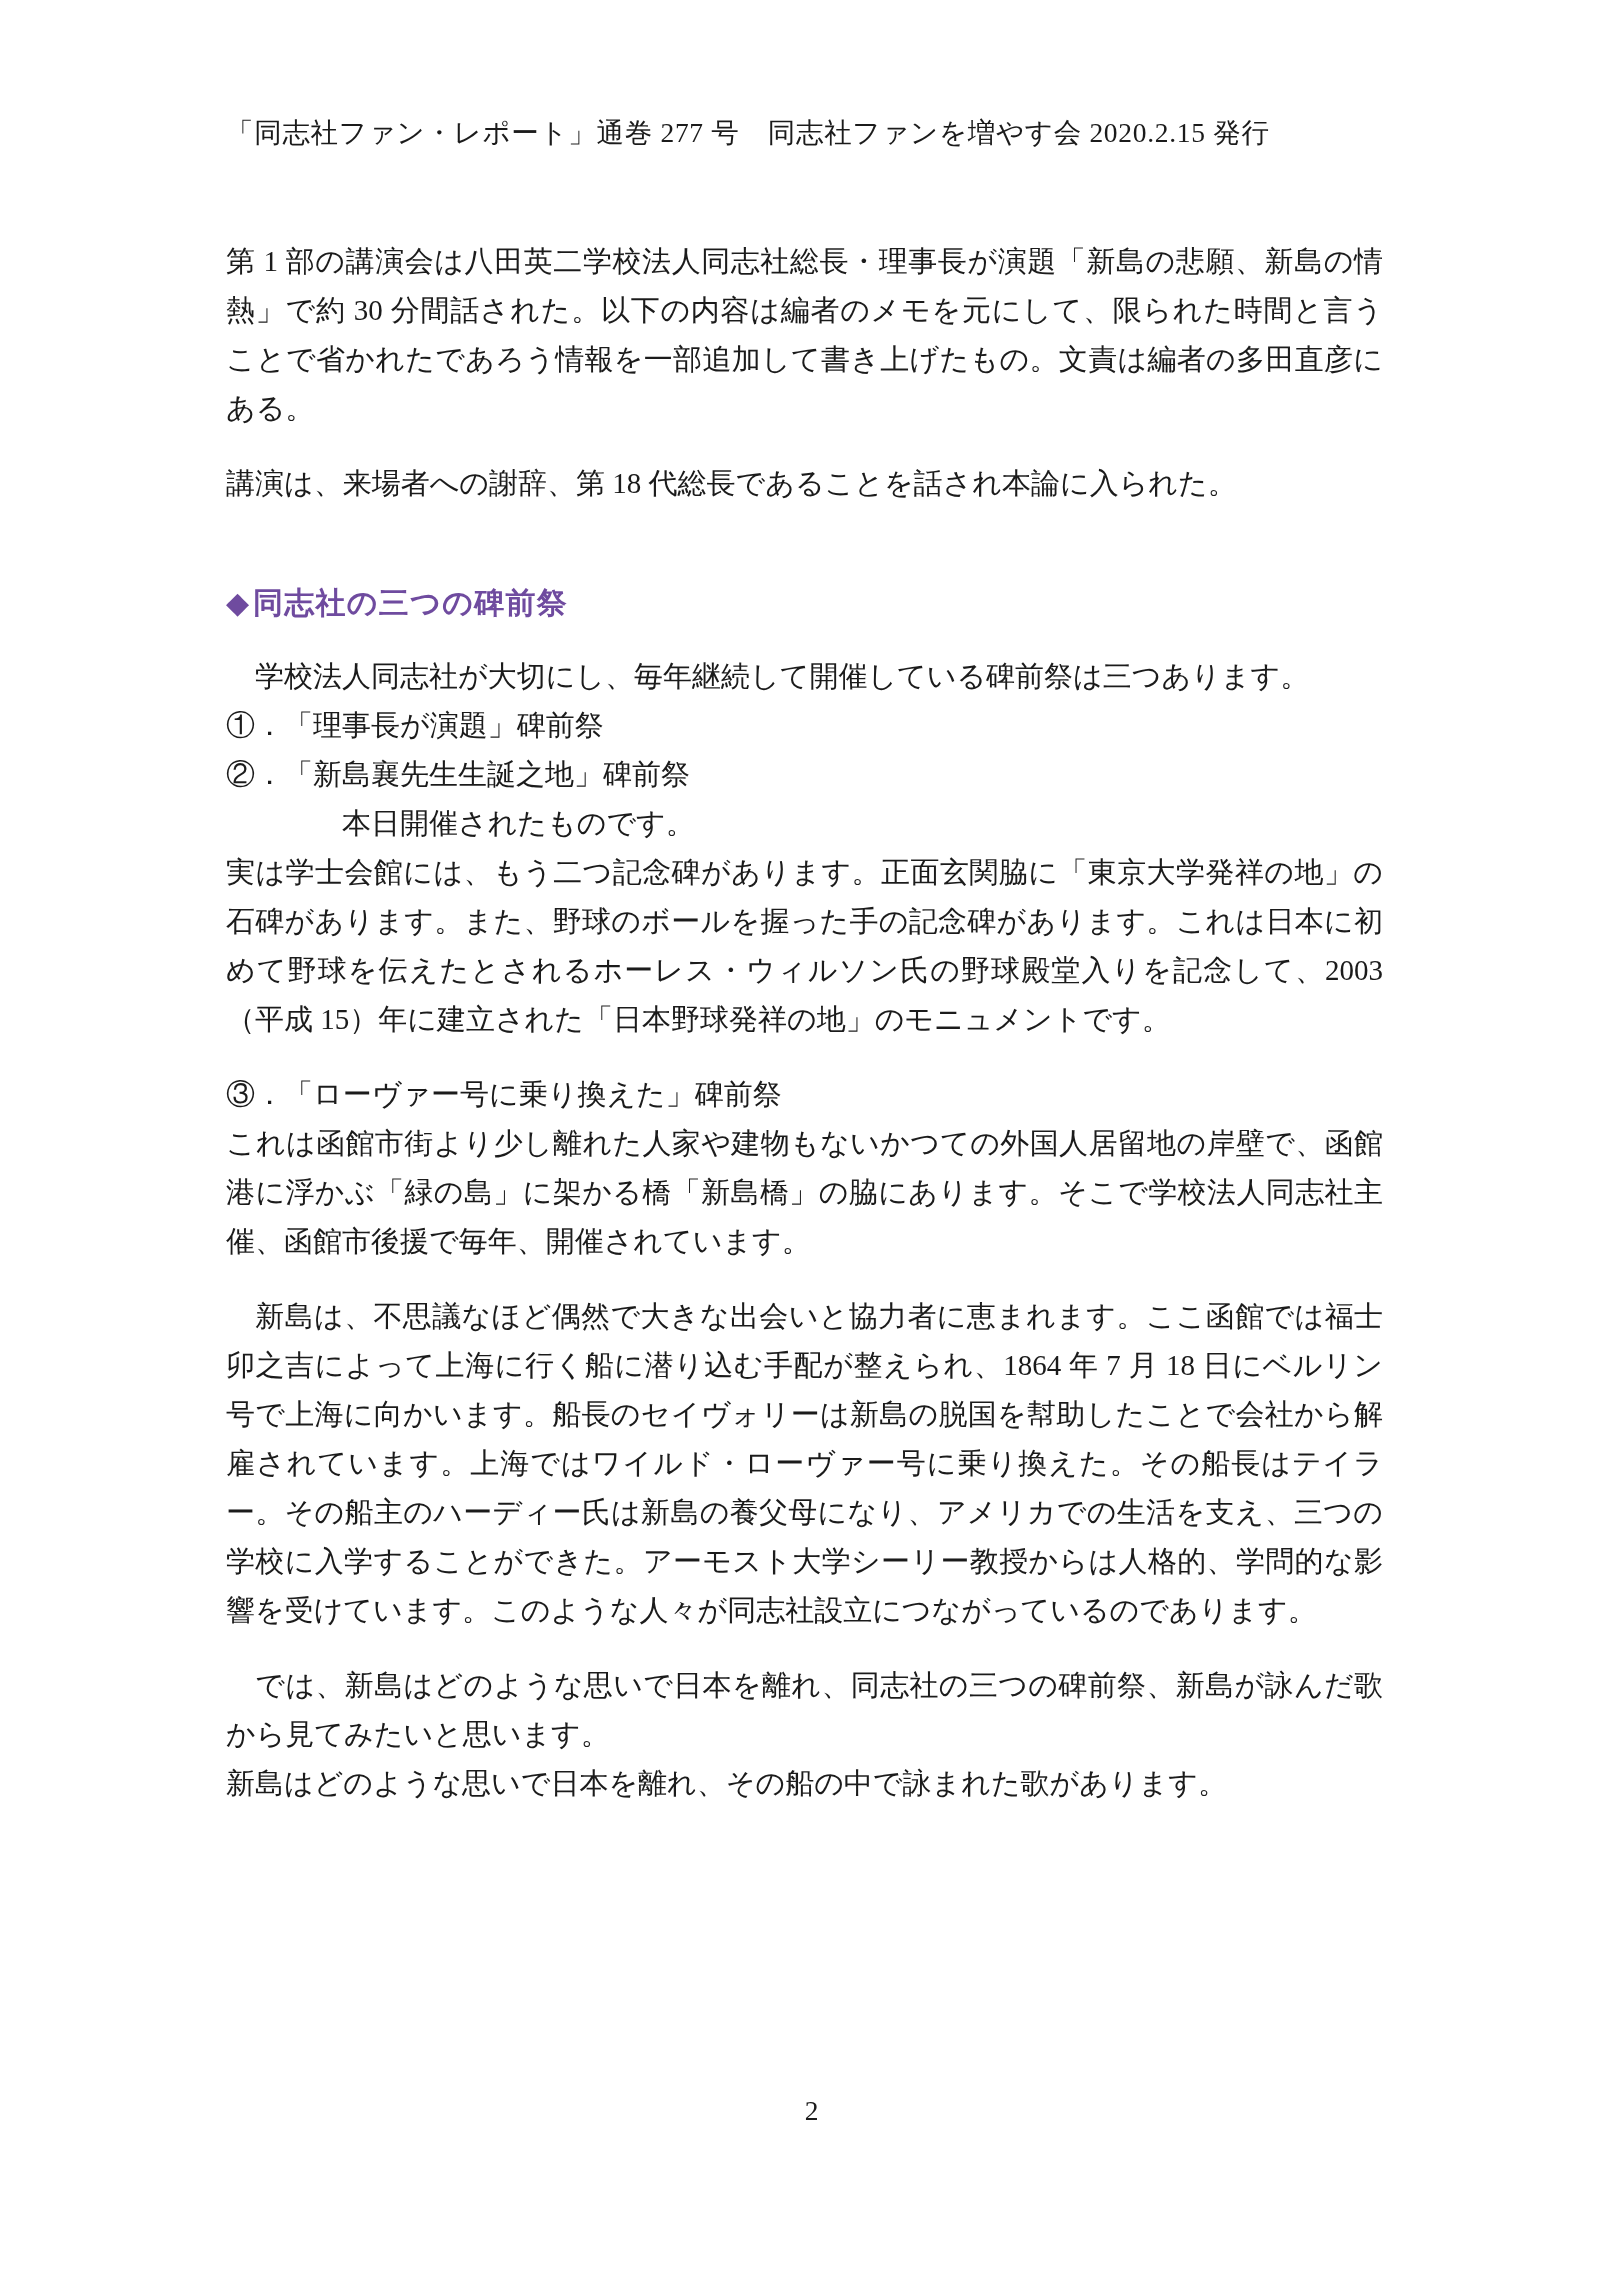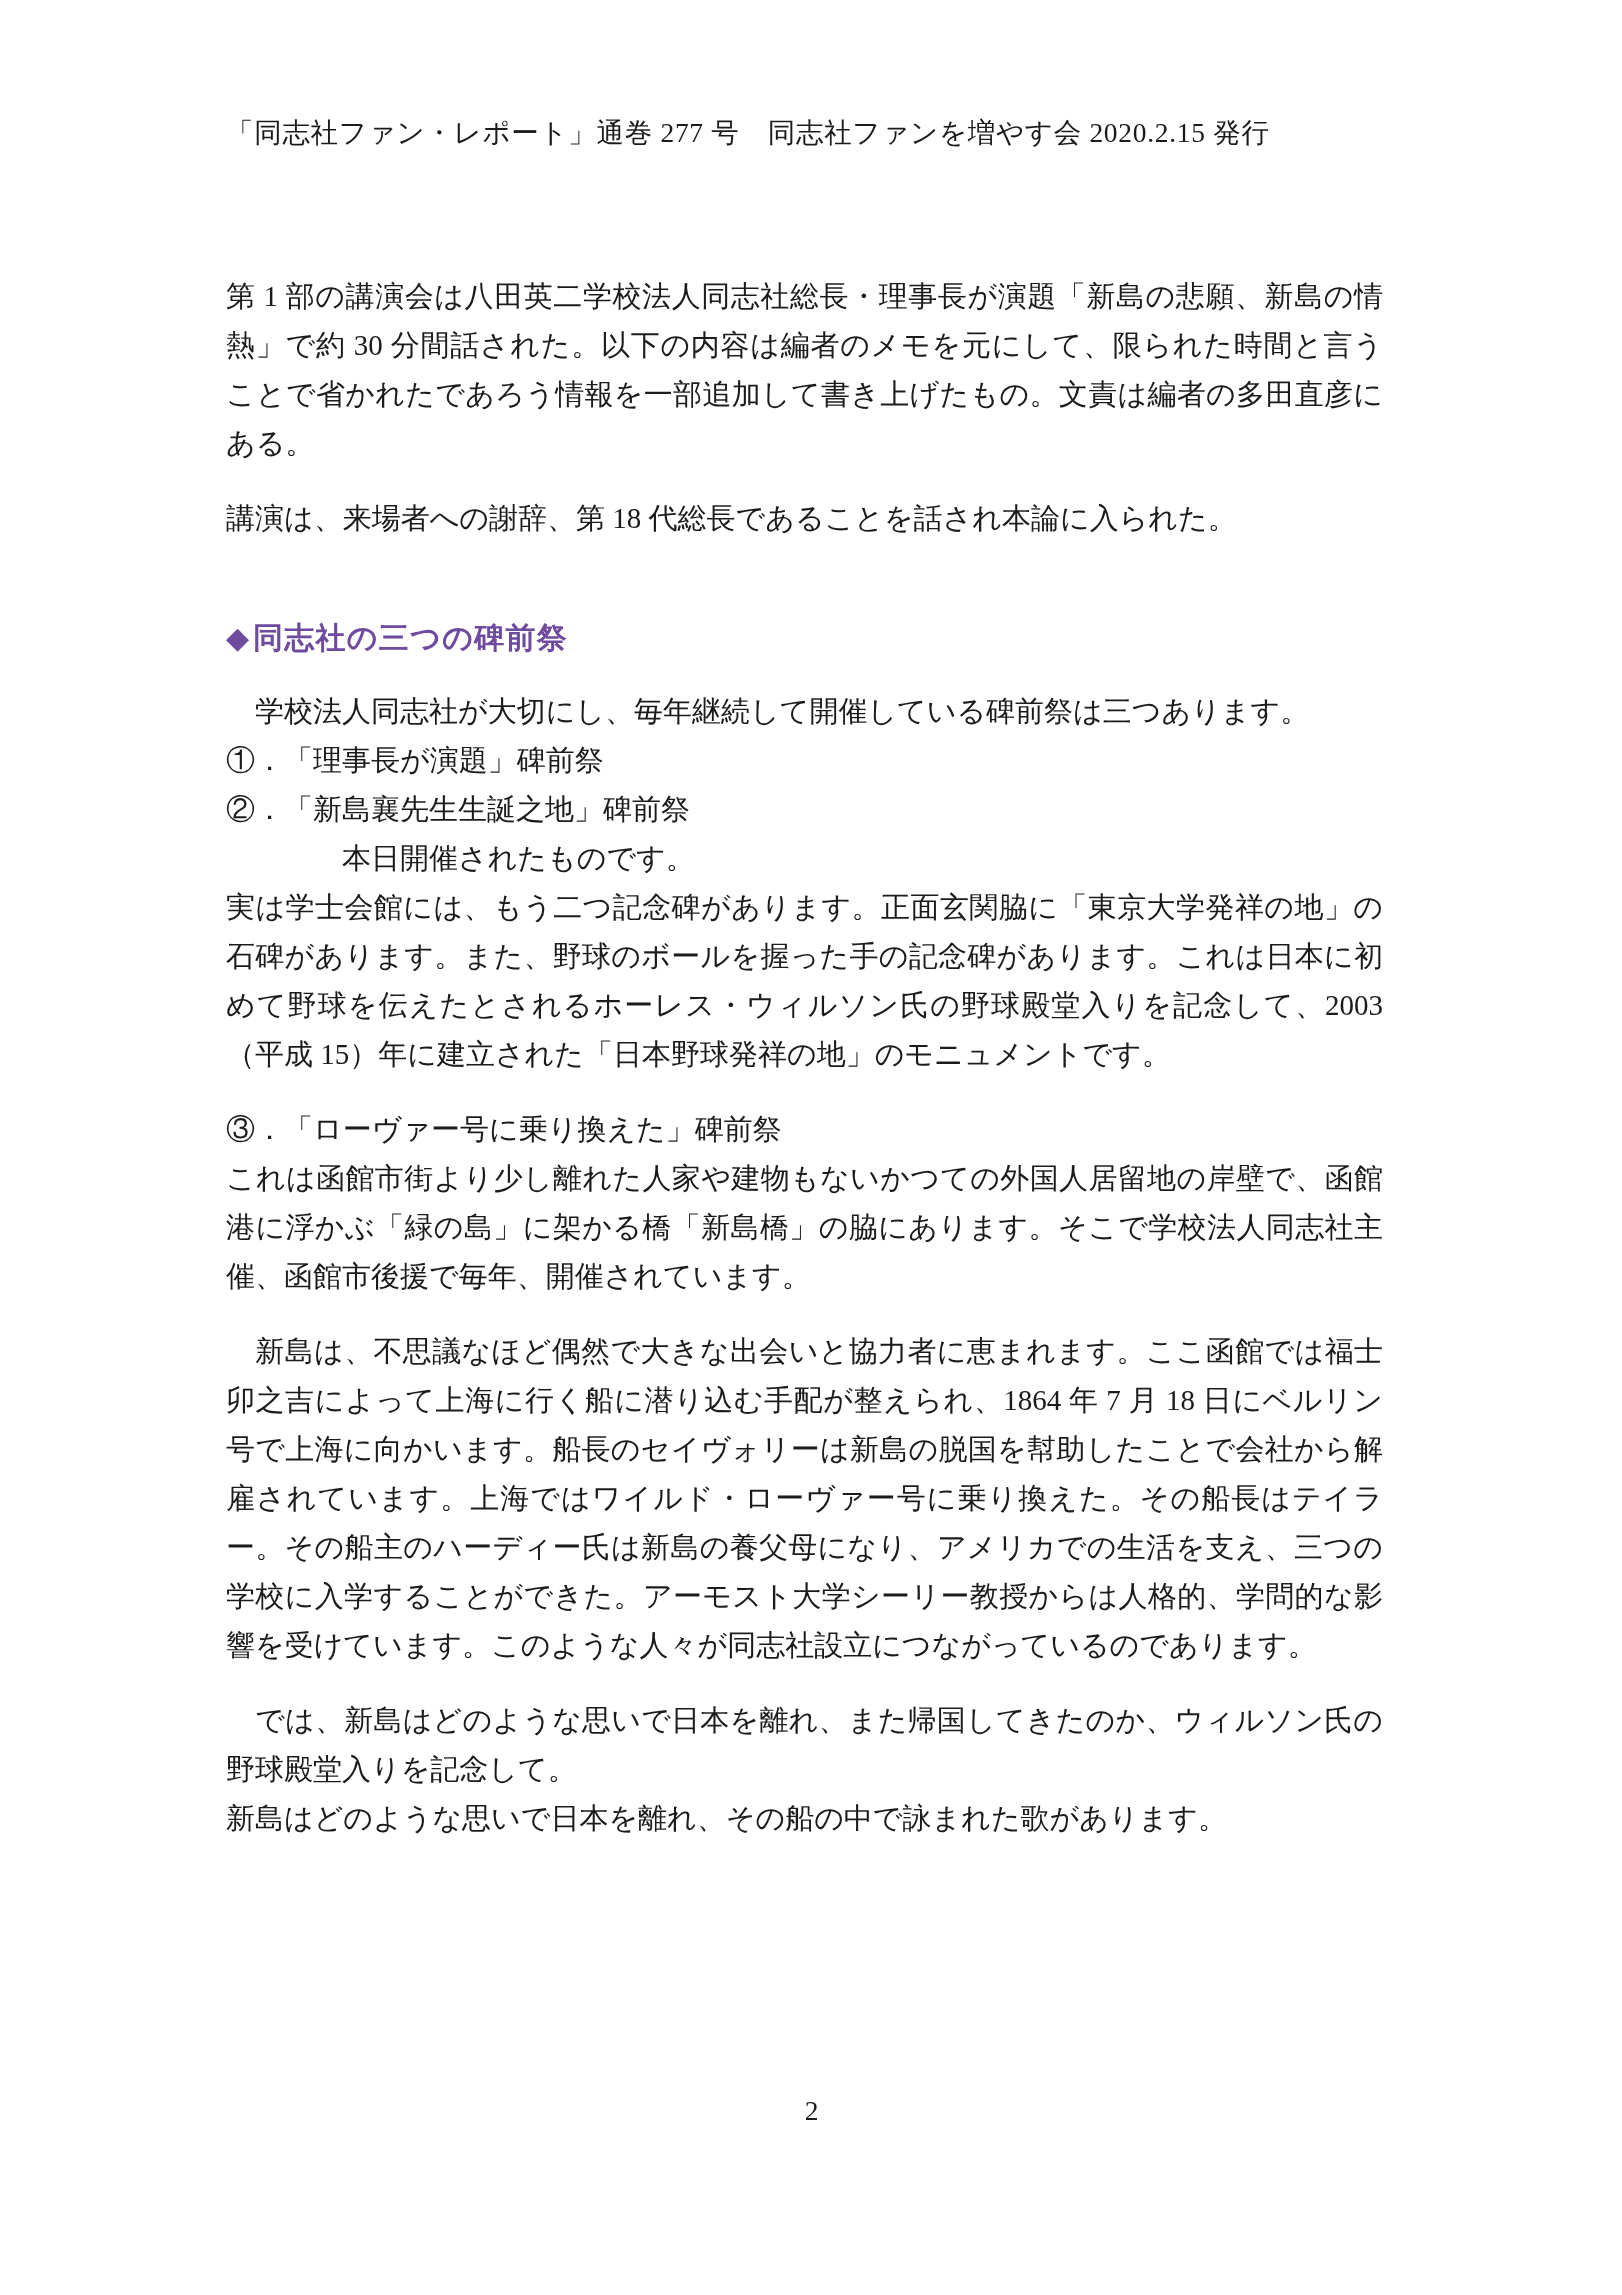--- a/index.html
+++ b/index.html
@@ -21,21 +21,21 @@
     margin: 0;
     text-align: left;
     font-size: 27.5px;
     letter-spacing: 0.7px;
   }
   .para {
     margin: 0;
     text-align: justify;
     text-justify: inter-character;
   }
-  .first { margin-top: 115px; }
+  .first { margin-top: 80px; }
   .gap   { margin-top: 26px; }
   .heading {
     margin: 65px 0 19.6px 0;
     font-family: "Liberation Sans", "DejaVu Sans", sans-serif;
     font-weight: 700;
     font-size: 30px;
     line-height: 59px;
     color: var(--accent);
     letter-spacing: 1.3px;
   }
@@ -70,20 +70,20 @@
     <p class="para">①．「理事長が演題」碑前祭</p>
     <p class="para">②．「新島襄先生生誕之地」碑前祭</p>
     <p class="para">　　　　本日開催されたものです。</p>
     <p class="para">実は学士会館には、もう二つ記念碑があります。正面玄関脇に「東京大学発祥の地」の石碑があります。また、野球のボールを握った手の記念碑があります。これは日本に初めて野球を伝えたとされるホーレス・ウィルソン氏の野球殿堂入りを記念して、2003（平成 15）年に建立された「日本野球発祥の地」のモニュメントです。</p>
     <p class="para gap">③．「ローヴァー号に乗り換えた」碑前祭</p>
     <p class="para">これは函館市街より少し離れた人家や建物もないかつての外国人居留地の岸壁で、函館港に浮かぶ「緑の島」に架かる橋「新島橋」の脇にあります。そこで学校法人同志社主催、函館市後援で毎年、開催されています。</p>
   </div>
 
   <p class="para gap">　新島は、不思議なほど偶然で大きな出会いと協力者に恵まれます。ここ函館では福士卯之吉によって上海に行く船に潜り込む手配が整えられ、1864 年 7 月 18 日にベルリン号で上海に向かいます。船長のセイヴォリーは新島の脱国を幇助したことで会社から解雇されています。上海ではワイルド・ローヴァー号に乗り換えた。その船長はテイラー。その船主のハーディー氏は新島の養父母になり、アメリカでの生活を支え、三つの学校に入学することができた。アーモスト大学シーリー教授からは人格的、学問的な影響を受けています。このような人々が同志社設立につながっているのであります。</p>
 
-  <p class="para gap">　では、新島はどのような思いで日本を離れ、また帰国してきたのか、ウィルソン氏の野球殿堂入りを記念して。</p>
+  <p class="para gap">　では、新島はどのような思いで日本を離れ、同志社の三つの碑前祭、新島が詠んだ歌から見てみたいと思います。</p>
 
   <p class="para">新島はどのような思いで日本を離れ、その船の中で詠まれた歌があります。</p>
 
   <div class="page-number">2</div>
 
 </div>
 
 
 </body></html>

